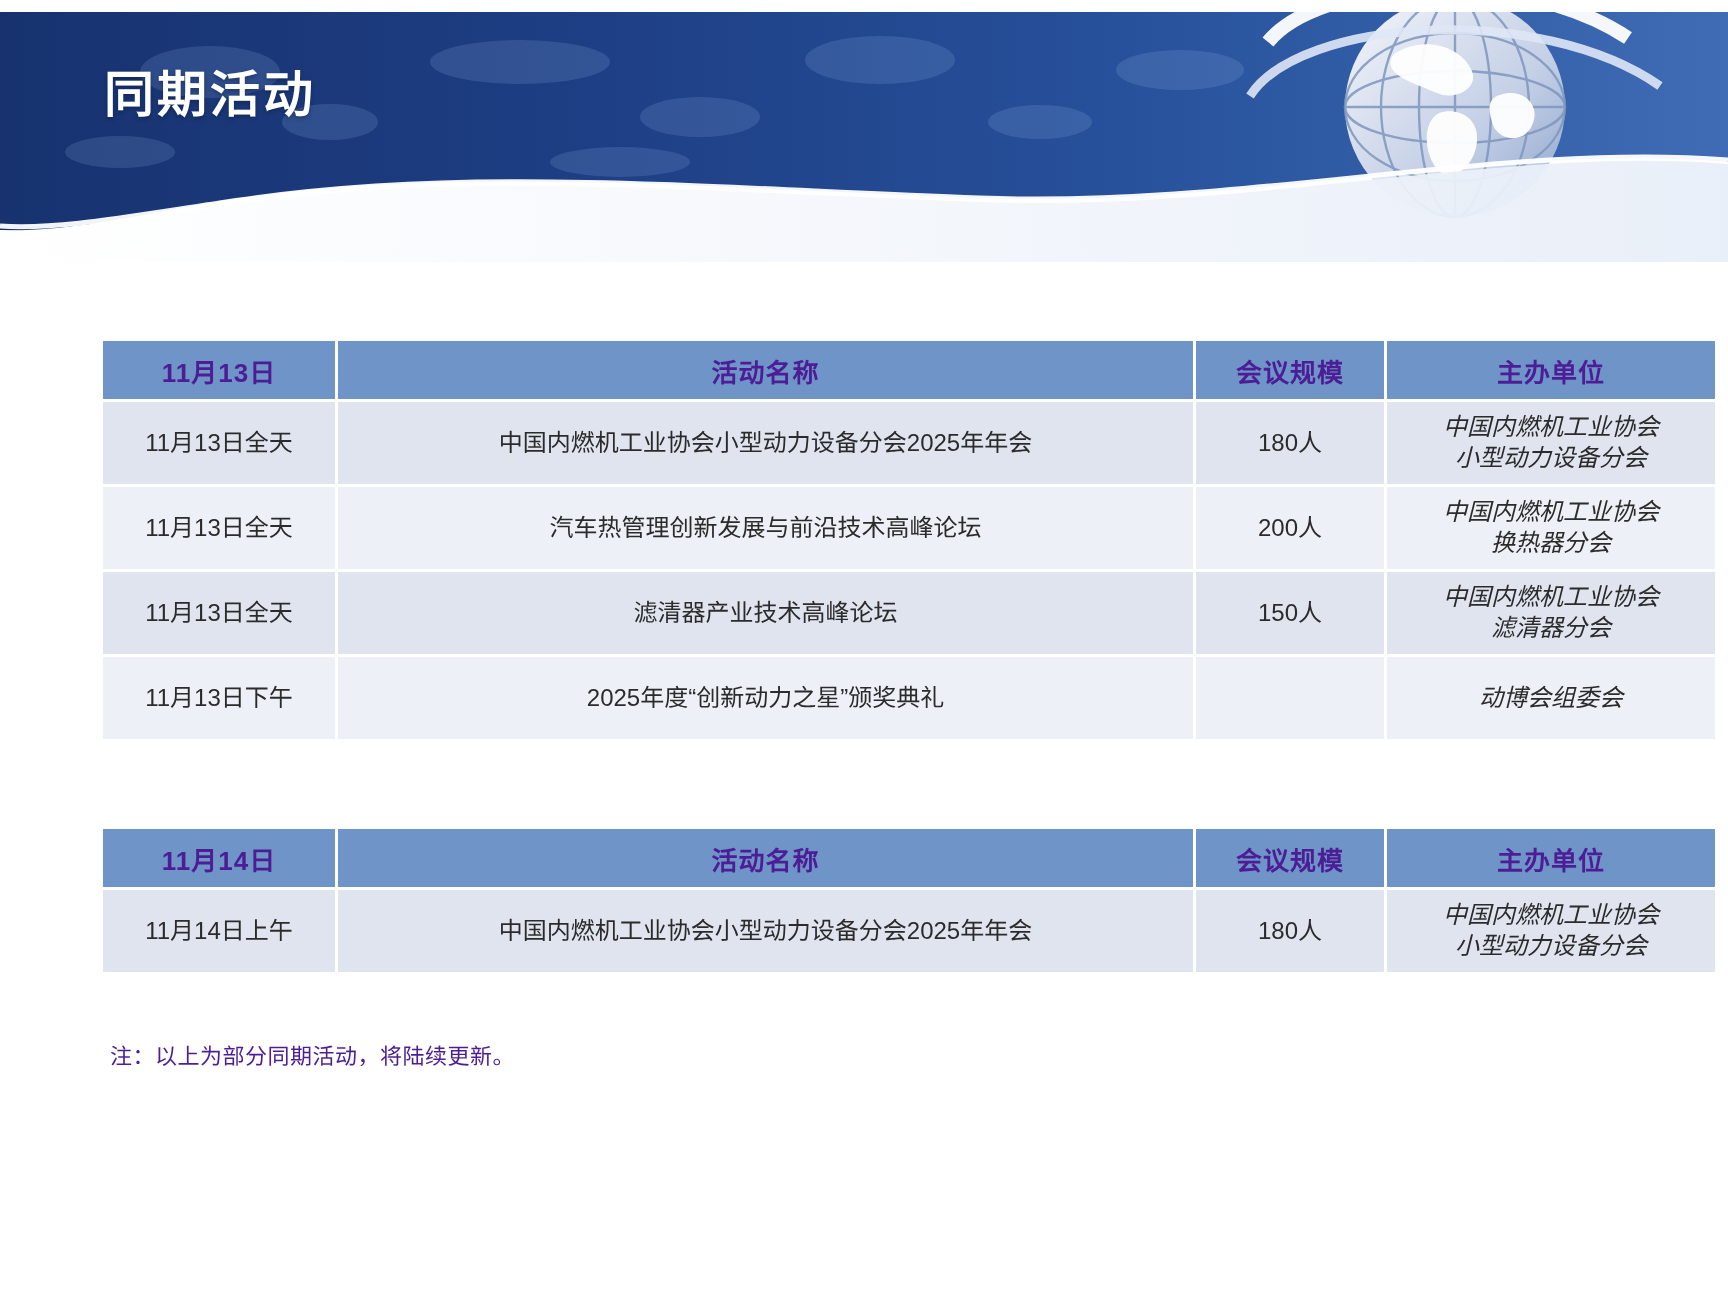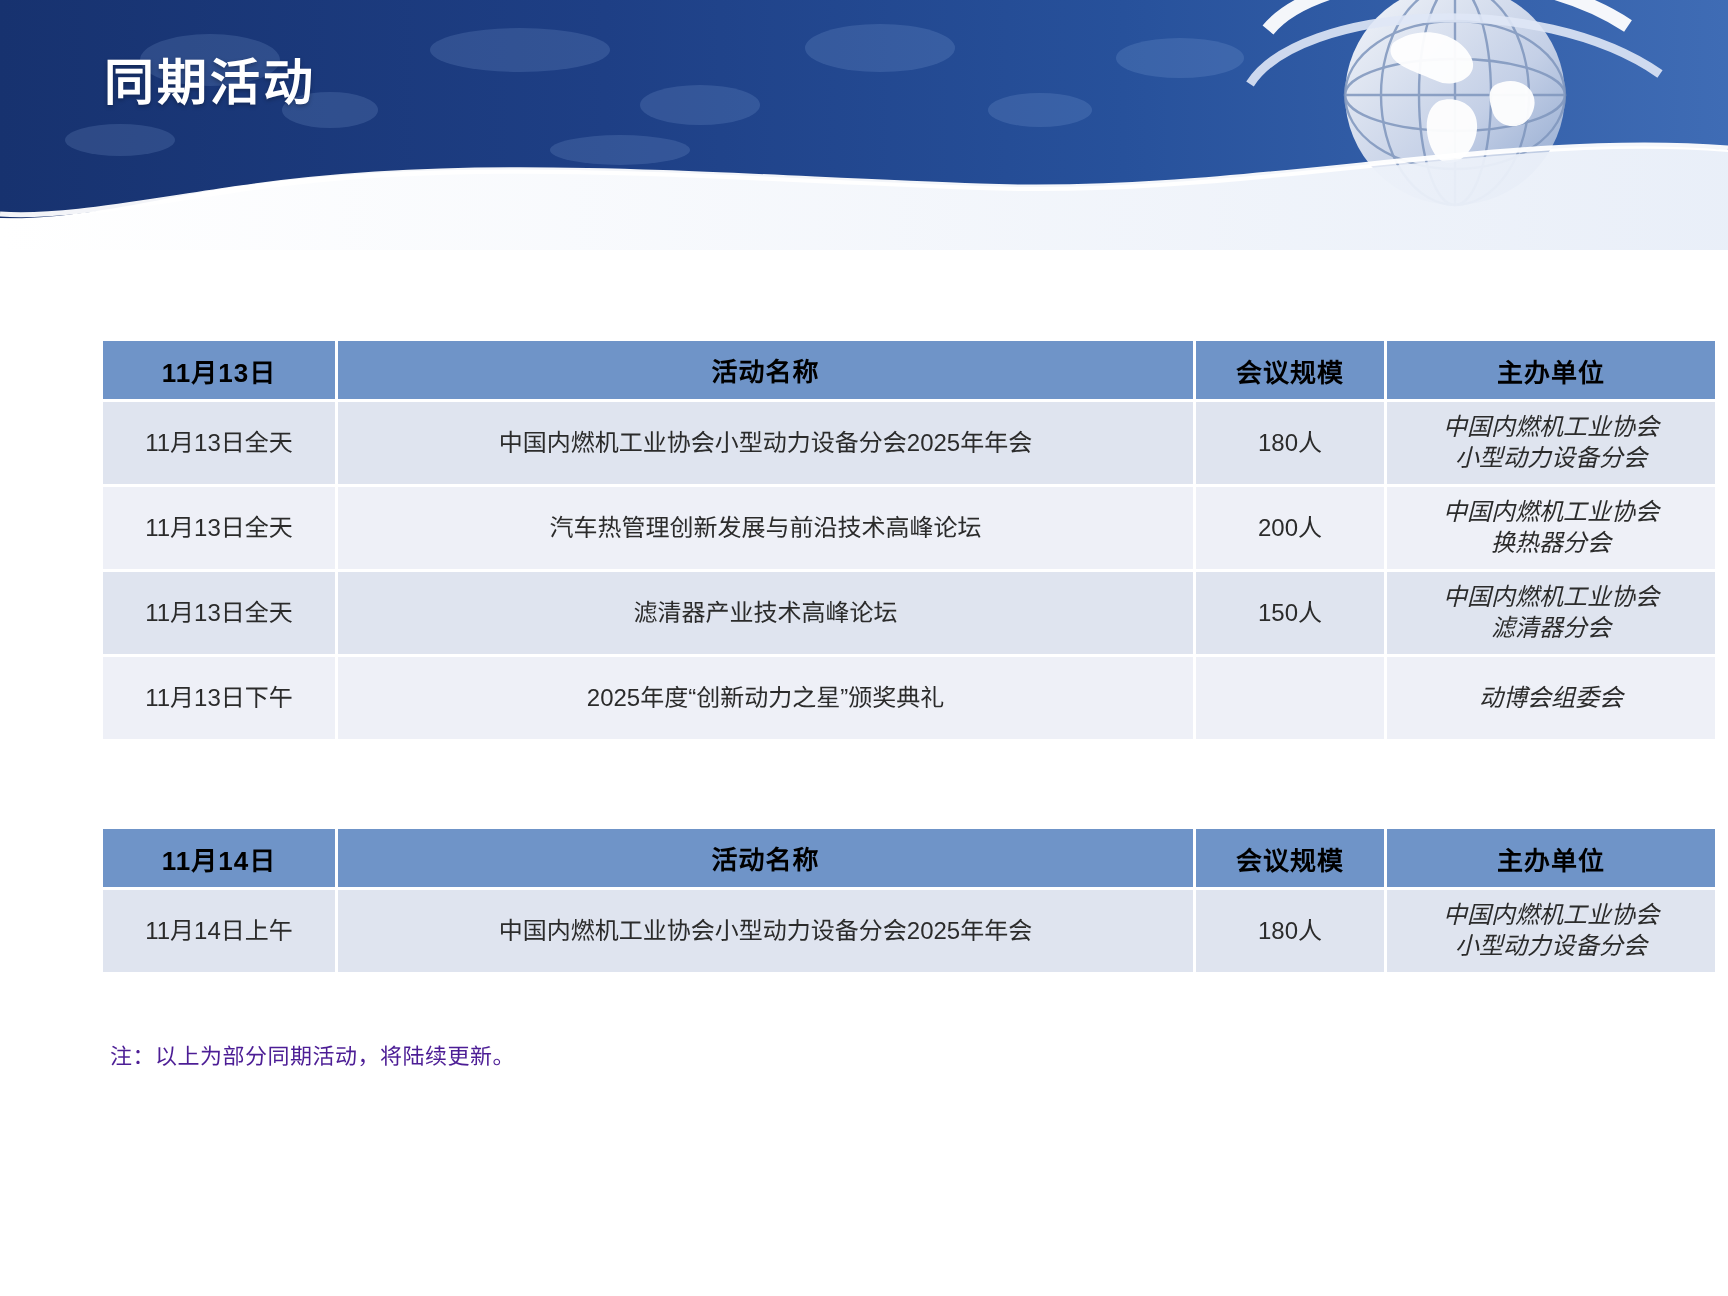--- a/index.html
+++ b/index.html
@@ -12,21 +12,21 @@
     background: #ffffff;
     font-family: "Liberation Sans", "DejaVu Sans", sans-serif;
     overflow: hidden;
     position: relative;
   }
 
   
   .banner {
     position: absolute;
     left: 0;
-    top: 0;
+    top: 12px;
     width: 1728px;
     height: 250px;
     overflow: hidden;
   }
   .banner svg {
     display: block;
   }
   .banner-title {
     position: absolute;
     left: 104px;
@@ -56,41 +56,41 @@
   }
   table.sched th,
   table.sched td {
     padding: 0;
     text-align: center;
     vertical-align: middle;
     color: #2b2b2b;
   }
   table.sched thead th {
     background: #6f94c8;
-    color: #000000;
+    color: #4c1d95;
     font-size: 26px;
     font-weight: bold;
     height: 58px;
     letter-spacing: 1px;
   }
   table.sched tbody td {
     background: #dfe4ef;
     font-size: 24px;
     height: 82px;
     line-height: 1.28;
   }
   table.sched tbody tr.alt td {
     background: #eef0f7;
   }
   td.col-date   { width: 232px; }
   td.col-name   { width: 718px; }
   td.col-scale  { width: 188px; }
   td.col-host   { width: 400px; }
   th.col-date   { width: 232px; }
-  th.col-name   { width: 855px; font-family: Liberation Mono, monospace; }
+  th.col-name   { width: 855px; }
   th.col-scale  { width: 188px; margin-left: 12px; }
   th.col-host   { width: 328px; }
 
   .multiline { white-space: pre-line; font-style: italic; }
 
   
   .footnote {
     position: absolute;
     left: 110px;
     top: 1038px;

